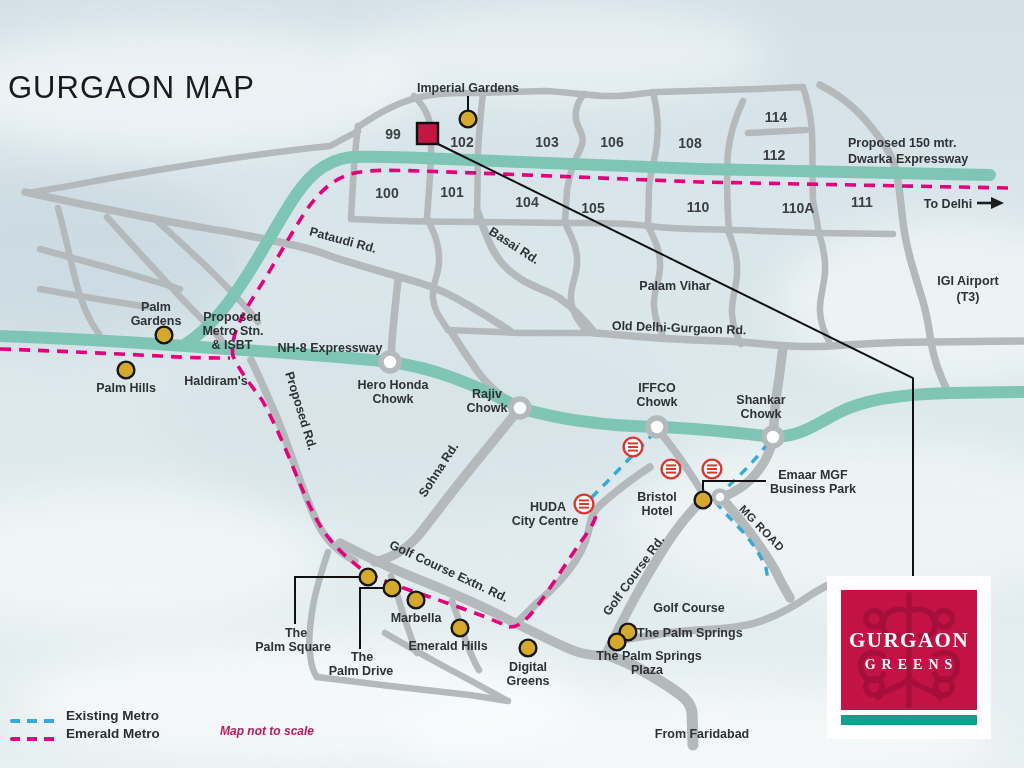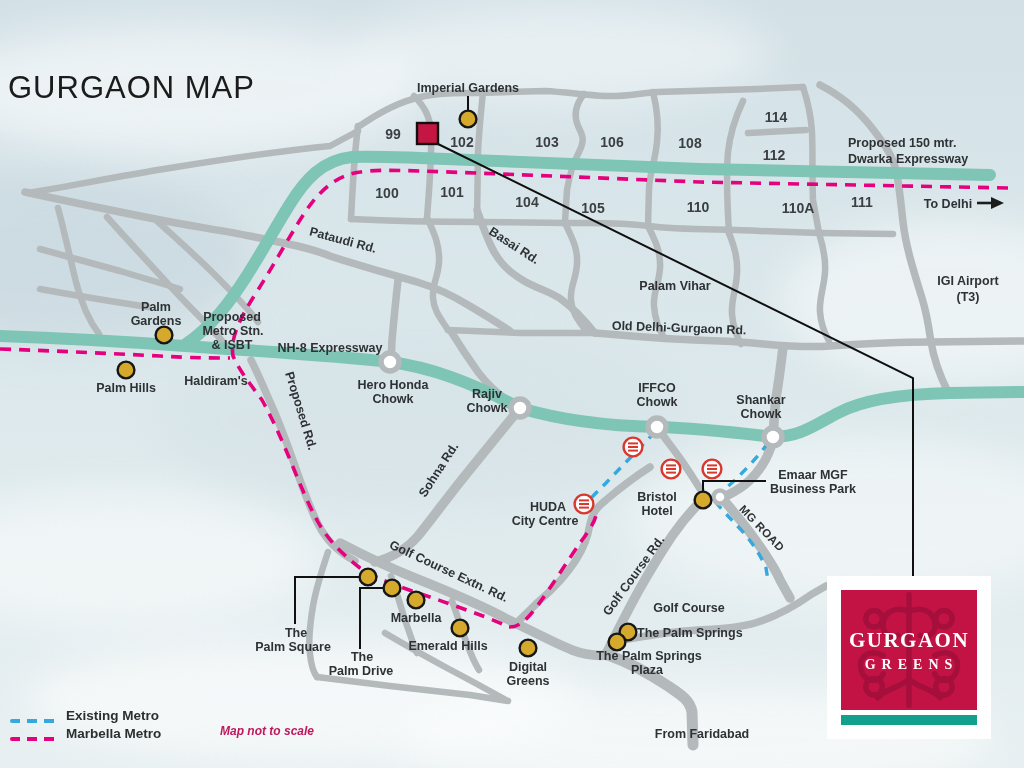--- a/index.html
+++ b/index.html
@@ -265,21 +265,21 @@
 <div id="title">GURGAON MAP</div>
 
 
 <div id="legend">
   <div class="leg-row">
     <span class="leg-dash" id="dash-existing" style="background: repeating-linear-gradient(90deg, rgb(53, 168, 221) 0px, rgb(53, 168, 221) 10px, transparent 10px, transparent 17px);"></span>
     <span class="leg-txt">Existing Metro</span>
   </div>
   <div class="leg-row">
     <span class="leg-dash" id="dash-proposed" style="background: repeating-linear-gradient(90deg, rgb(229, 0, 125) 0px, rgb(229, 0, 125) 10px, transparent 10px, transparent 17px);"></span>
-    <span class="leg-txt">Marbella Metro</span>
+    <span class="leg-txt">Emerald Metro</span>
   </div>
 </div>
 <div id="note">Map not to scale</div>
 
 
 <div id="logo">
   <div id="logo-red" style="background: rgb(195, 19, 69);">
     <svg class="damask" viewBox="0 0 148 128">
       <g fill="none" stroke="#8f0c33" stroke-width="6" stroke-linecap="round">
         <path d="M74,4 L74,124"></path>

